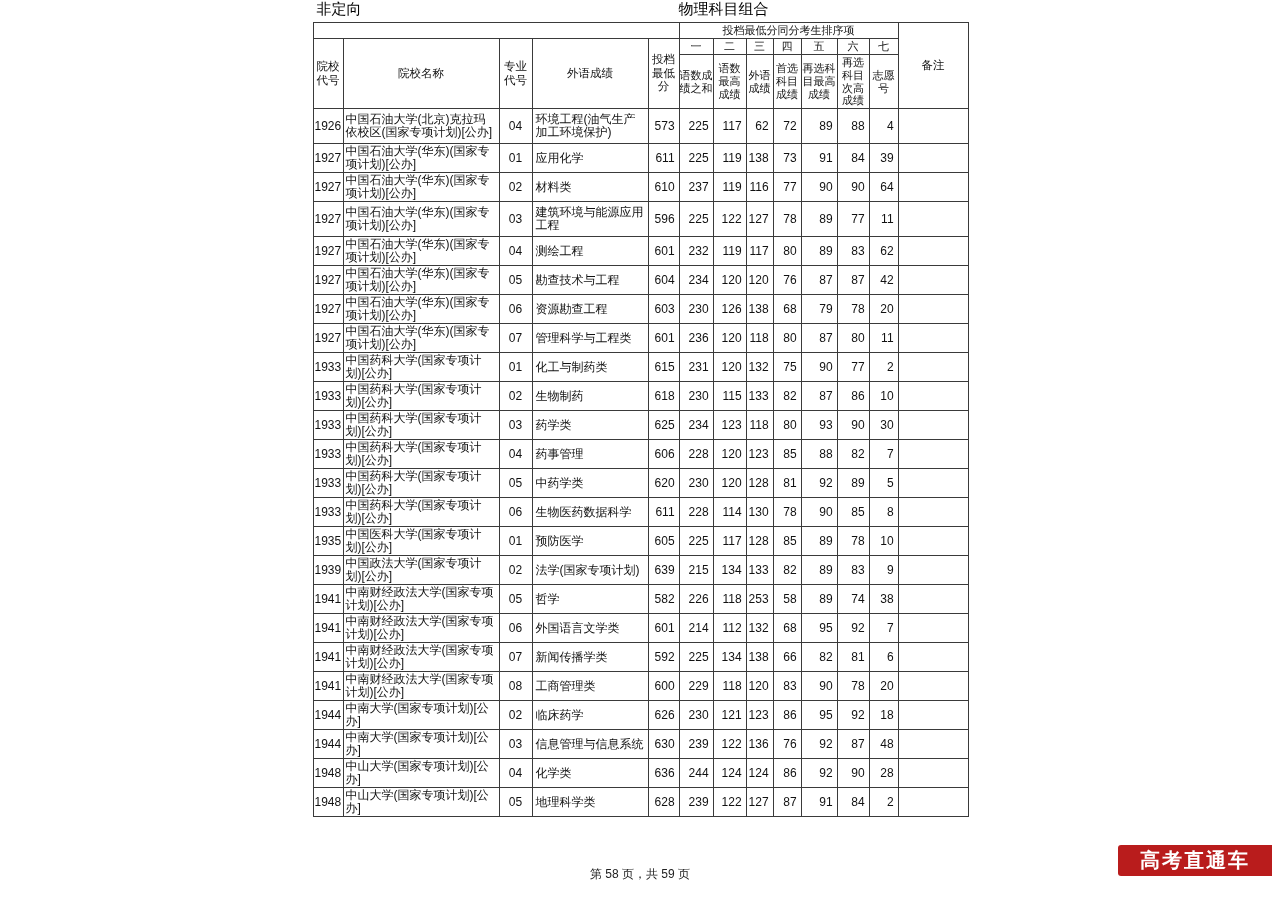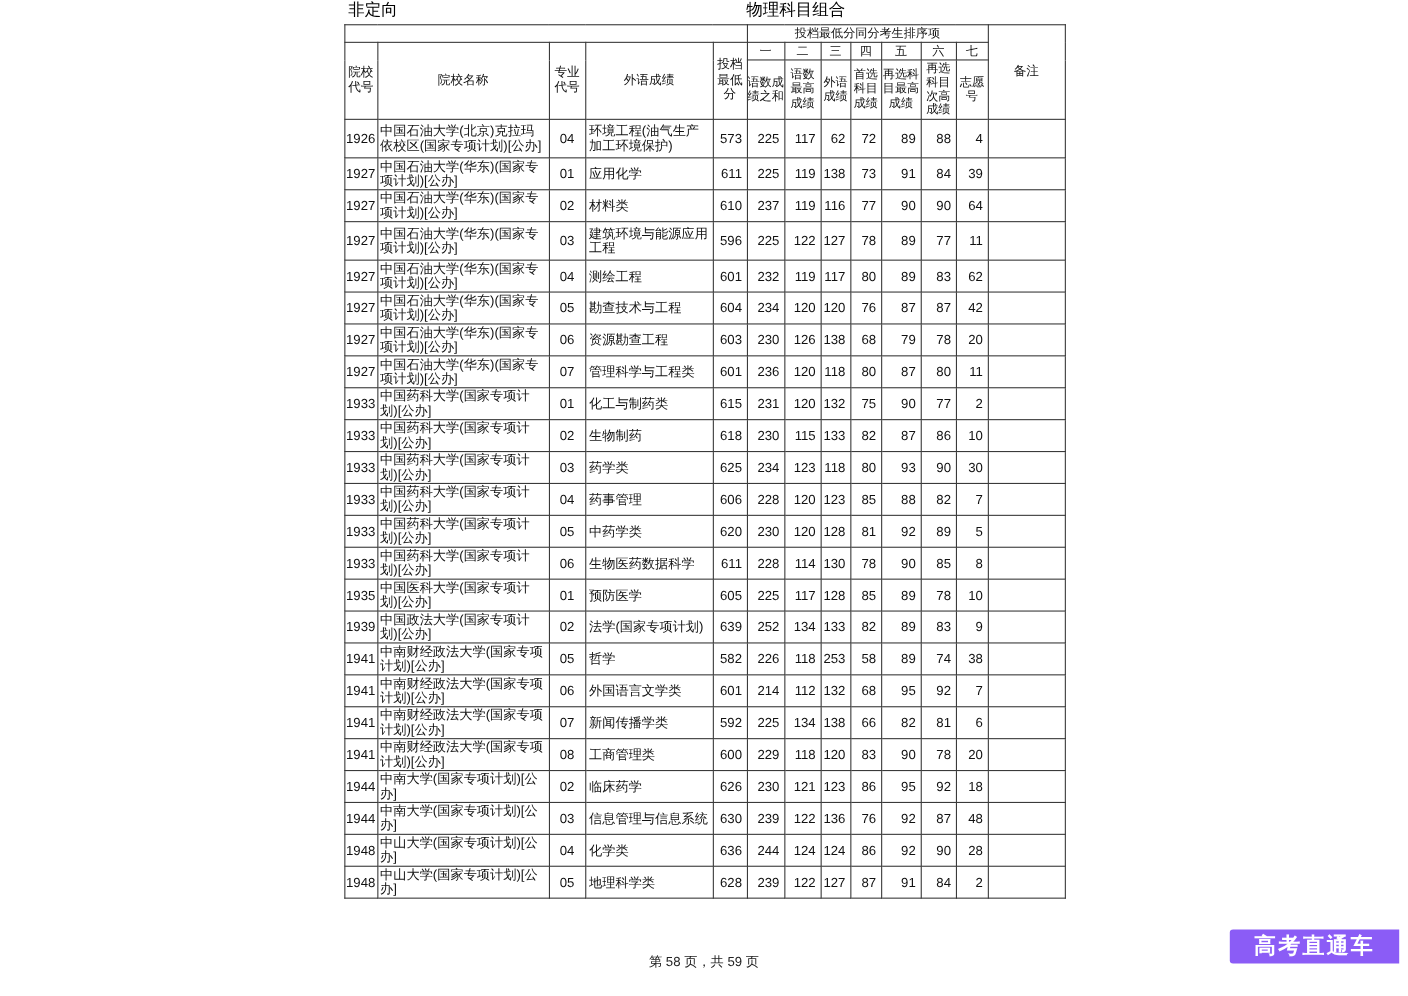--- a/index.html
+++ b/index.html
@@ -97,21 +97,21 @@
     text-align: center;
     font-size: 12px;
     color: #222;
   }
   .watermark {
     position: absolute;
     right: 8px;
     bottom: 29px;
     width: 154px;
     height: 31px;
-    background: #8b5cf6;
+    background: #b91c1c;
     color: #ffffff;
     font-size: 20px;
     font-weight: bold;
     text-align: center;
     line-height: 31px;
     letter-spacing: 2px;
     border-radius: 3px 0 0 3px;
   }
 </style>
 </head>
@@ -397,21 +397,21 @@
             <td class="num">78</td>
             <td class="num">10</td>
             <td class="remark-cell"></td>
           </tr>
           <tr>
             <td class="code-cell">1939</td>
             <td class="name-cell">中国政法大学(国家专项计划)[公办]</td>
             <td class="mcode-cell">02</td>
             <td class="mname-cell">法学(国家专项计划)</td>
             <td class="num">639</td>
-            <td class="num">252</td>
+            <td class="num">215</td>
             <td class="num">134</td>
             <td class="num">133</td>
             <td class="num">82</td>
             <td class="num">89</td>
             <td class="num">83</td>
             <td class="num">9</td>
             <td class="remark-cell"></td>
           </tr>
           <tr>
             <td class="code-cell">1941</td>

